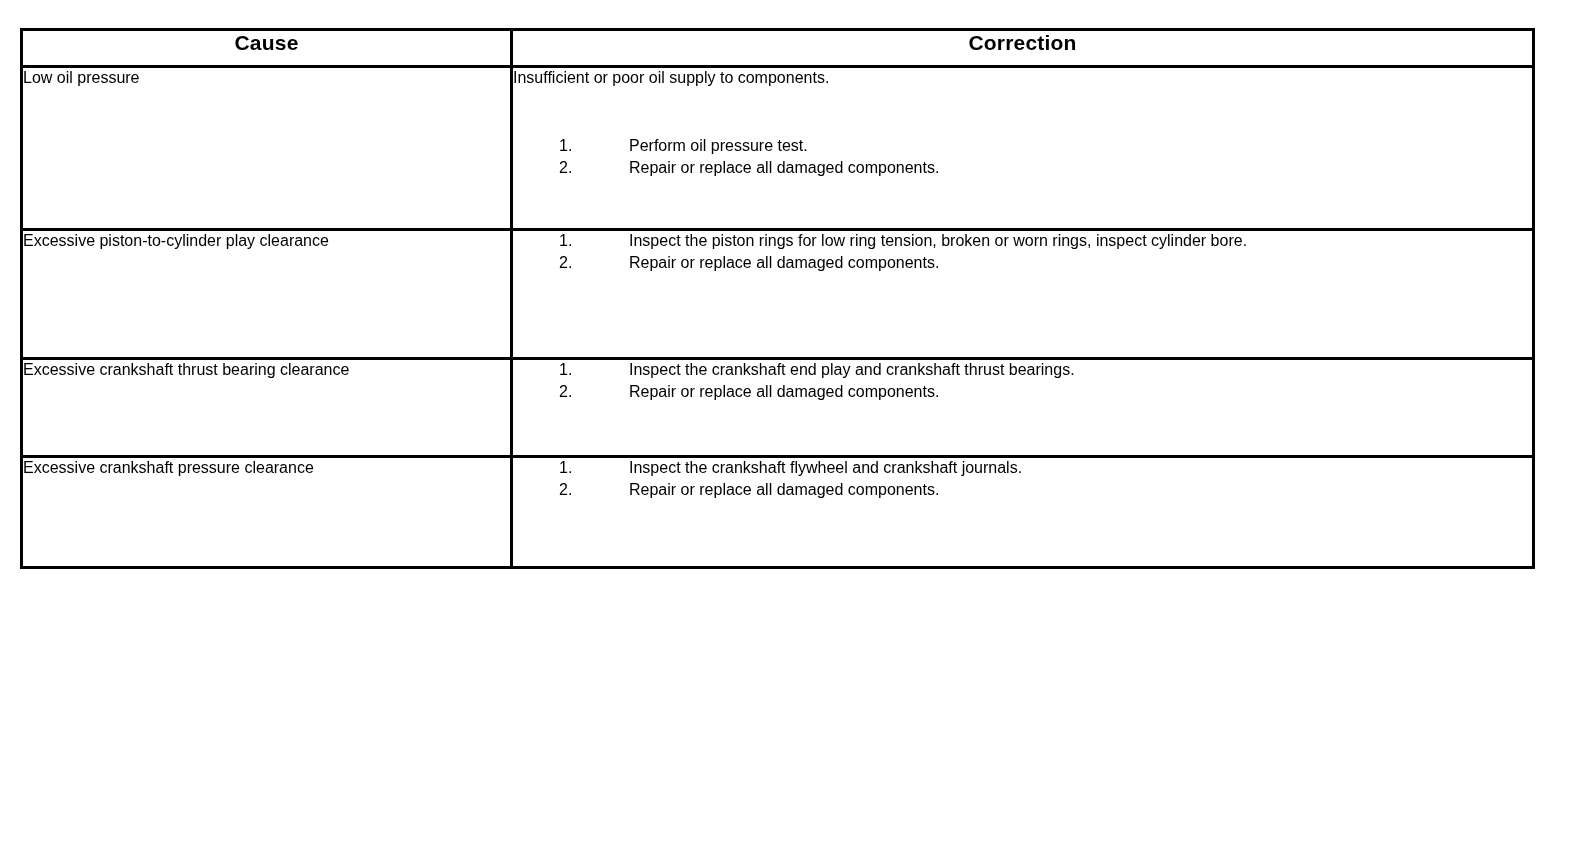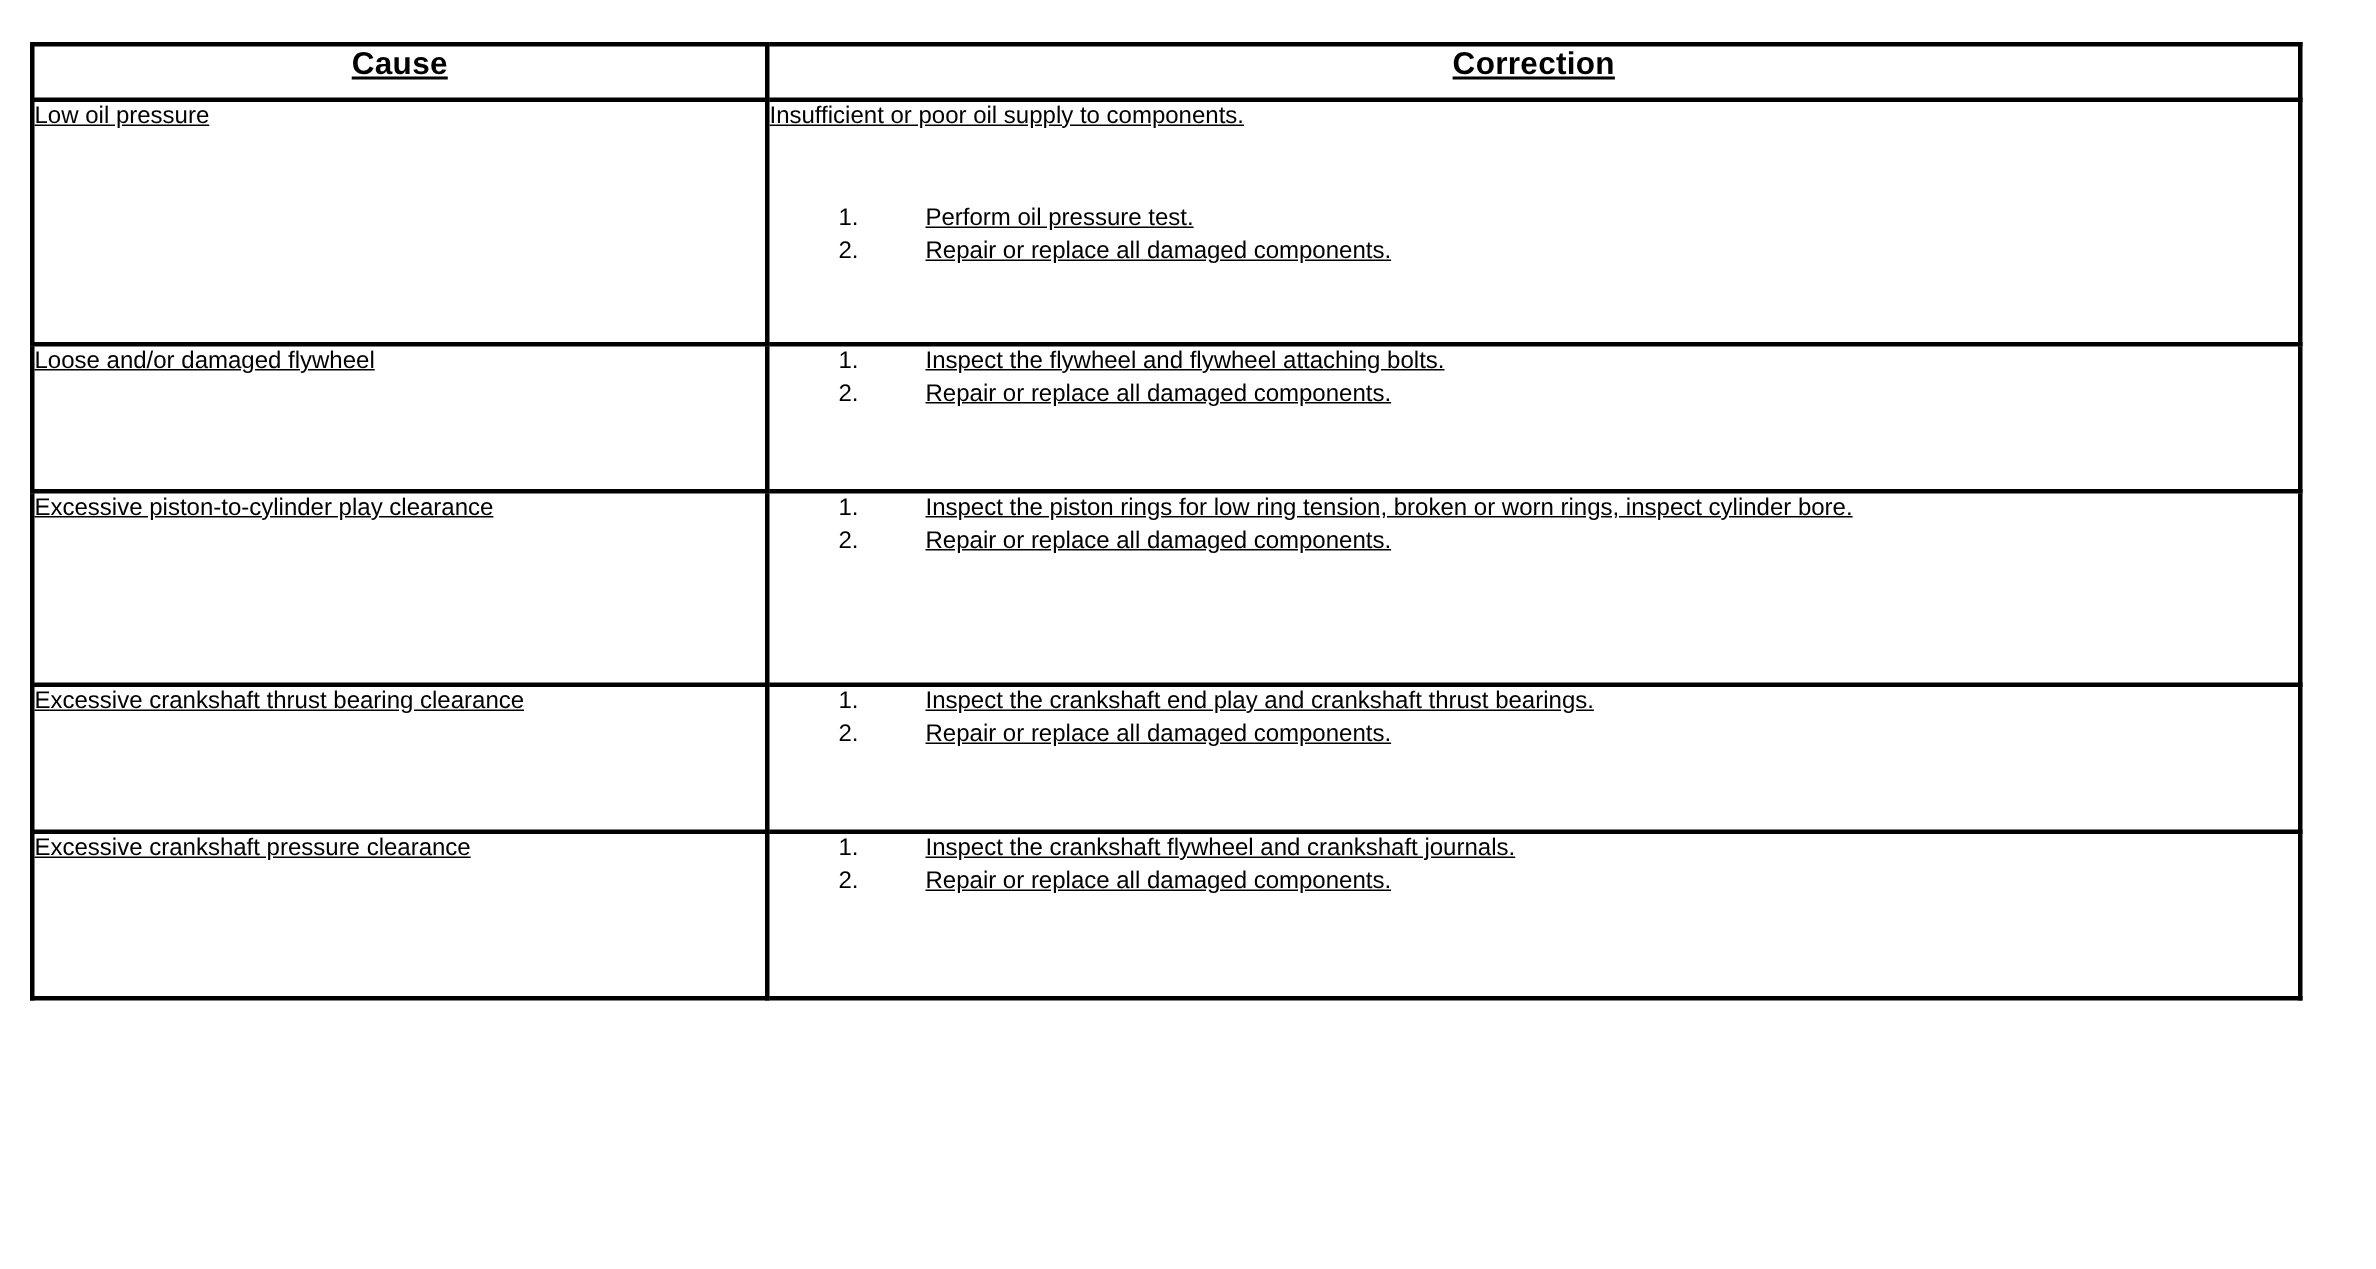--- a/index.html
+++ b/index.html
@@ -36,21 +36,20 @@
 
   table.cc-table col.col-cause  { width: 490px; }
   table.cc-table col.col-corr   { width: 1022px; }
 
   table.cc-table th,
   table.cc-table td {
     border: 3px solid #000000;
     padding: 0;
     vertical-align: top;
     background: #ffffff;
-    text-decoration: underline;
   }
 
   
   thead th {
     text-align: center;
     font-weight: bold;
     font-size: 21px;
     line-height: 1.1;
     height: 34px;
     padding: 6px 4px 6px 4px;
@@ -98,20 +97,21 @@
   }
   ol.steps > li > .num {
     position: absolute;
     left: 46px;
     top: 0;
     width: 34px;
     text-align: left;
   }
   ol.steps > li > .txt {
     display: block;
+    margin-left: 12px;
   }
 
   
   tr.row-0 td { height: 160px; }
   tr.row-1 td { height: 100px; }
   tr.row-2 td { height: 95px; }
   tr.row-3 td { height: 126px; }
   tr.row-4 td { height: 95px; }
   tr.row-5 td { height: 108px; }
 </style>
@@ -143,37 +143,20 @@
                 <span class="num">1.</span>
                 <span class="txt">Perform oil pressure test.</span>
               </li>
               <li>
                 <span class="num">2.</span>
                 <span class="txt">Repair or replace all damaged components.</span>
               </li>
             </ol>
           </td>
         </tr>
-        <tr class="row-2">
-          <td class="cause-cell">
-            <span class="cause-text">Loose and/or damaged flywheel</span>
-          </td>
-          <td class="corr-cell">
-            <ol class="steps">
-              <li>
-                <span class="num">1.</span>
-                <span class="txt">Inspect the flywheel and flywheel attaching bolts.</span>
-              </li>
-              <li>
-                <span class="num">2.</span>
-                <span class="txt">Repair or replace all damaged components.</span>
-              </li>
-            </ol>
-          </td>
-        </tr>
         <tr class="row-3">
           <td class="cause-cell">
             <span class="cause-text">Excessive piston-to-cylinder play clearance</span>
           </td>
           <td class="corr-cell">
             <ol class="steps">
               <li>
                 <span class="num">1.</span>
                 <span class="txt">Inspect the piston rings for low ring tension, broken or worn rings, inspect cylinder bore.</span>
               </li>

